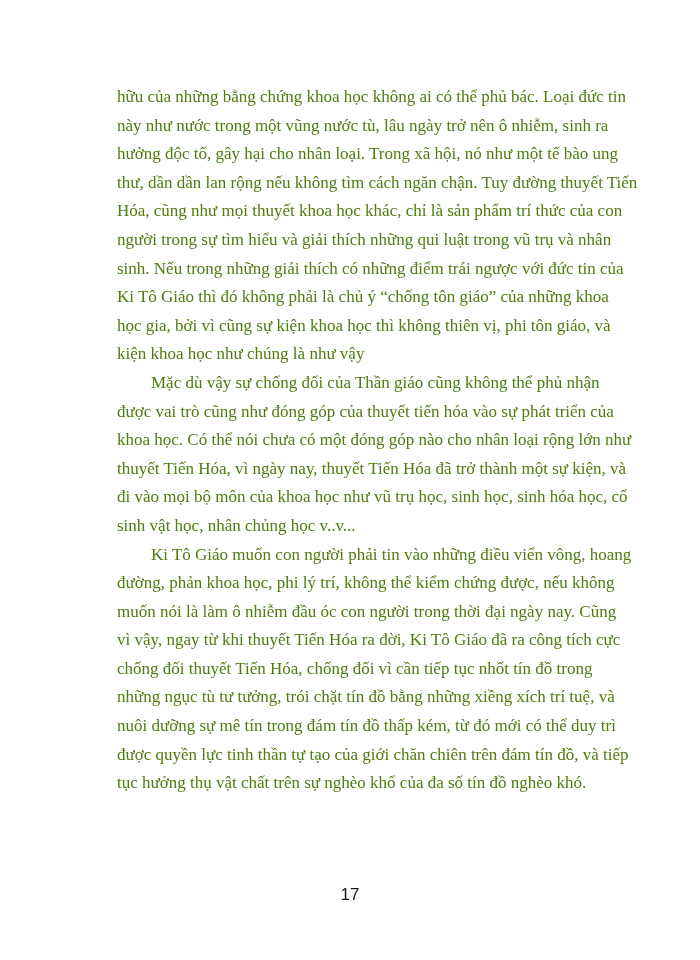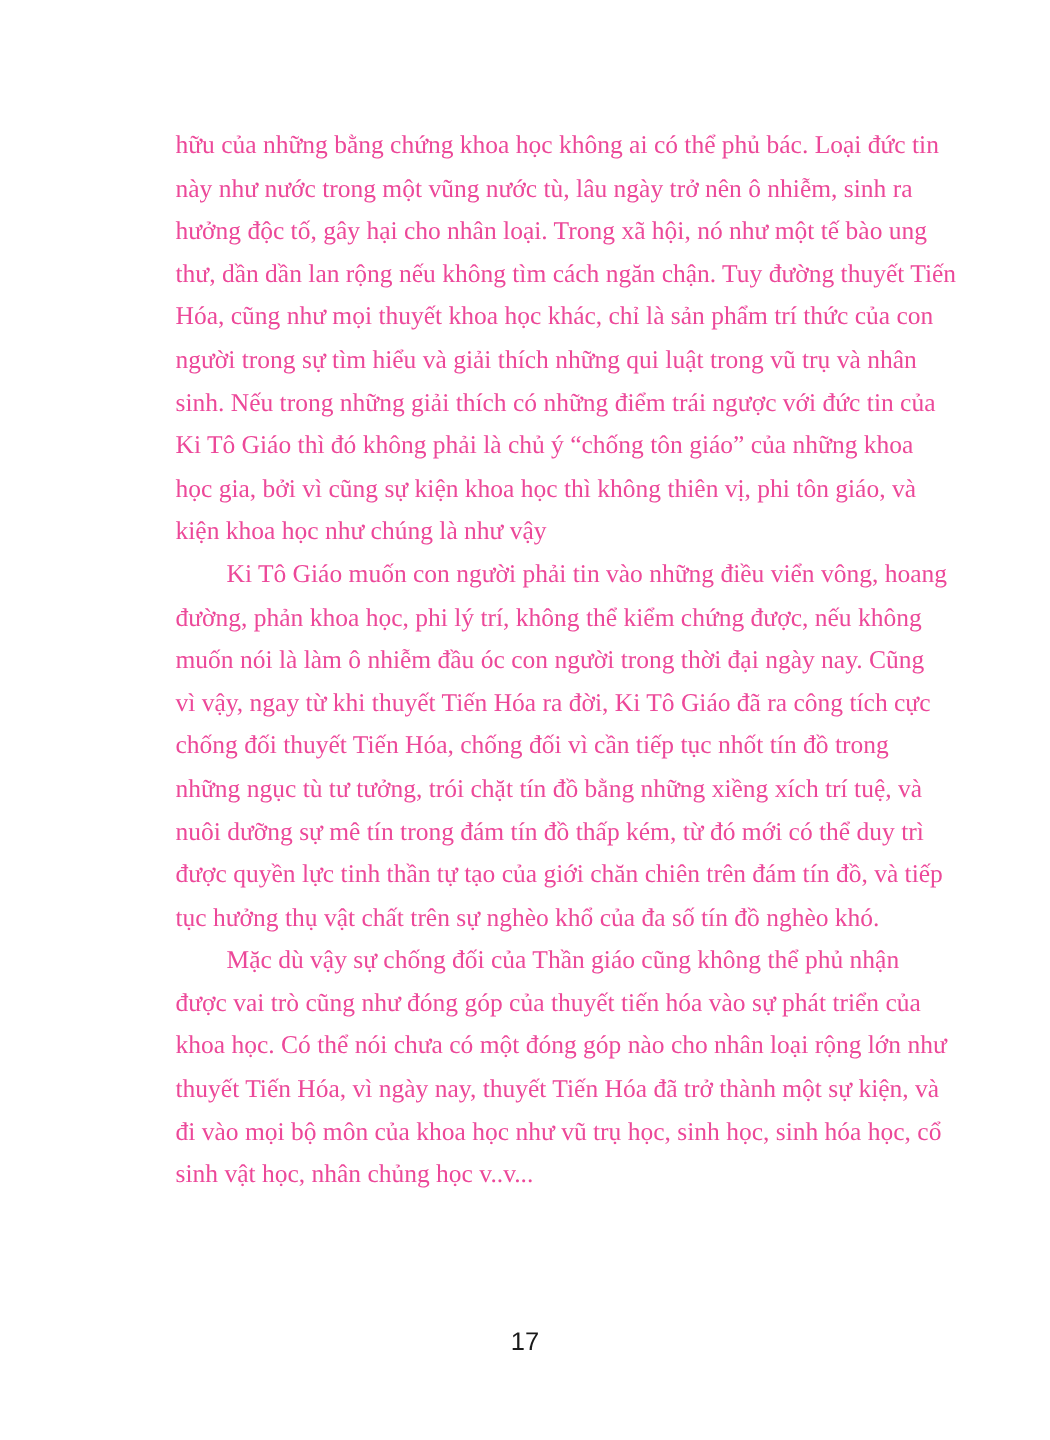--- a/index.html
+++ b/index.html
@@ -22,21 +22,21 @@
       background: #ffffff;
     }
     .body-text {
       position: absolute;
       left: 117px;
       top: 83px;
       width: 467px;
       font-family: "Liberation Serif", "DejaVu Serif", serif;
       font-size: 17px;
       line-height: 28.6px;
-      color: #ec4899;
+      color: #4d7c0f;
     }
     .para {
       margin: 0;
       text-align: justify;
       text-align-last: left;
     }
     .line {
       display: block;
       text-align: justify;
       text-align-last: justify;
@@ -70,36 +70,36 @@
       <span class="line">thư, dần dần lan rộng nếu không tìm cách ngăn chận. Tuy đường thuyết Tiến</span>
       <span class="line">Hóa, cũng như mọi thuyết khoa học khác, chỉ là sản phẩm trí thức của con</span>
       <span class="line">người trong sự tìm hiểu và giải thích những qui luật trong vũ trụ và nhân</span>
       <span class="line">sinh. Nếu trong những giải thích có những điểm trái ngược với đức tin của</span>
       <span class="line">Ki Tô Giáo thì đó không phải là chủ ý “chống tôn giáo” của những khoa</span>
       <span class="line">học gia, bởi vì cũng sự kiện khoa học thì không thiên vị, phi tôn giáo, và</span>
       <span class="line last">kiện khoa học như chúng là như vậy</span>
     </p>
 
     <p class="para">
+      <span class="line" style="padding-left:34px;">Mặc dù vậy sự chống đối của Thần giáo cũng không thể phủ nhận</span>
+      <span class="line">được vai trò cũng như đóng góp của thuyết tiến hóa vào sự phát triển của</span>
+      <span class="line">khoa học. Có thể nói chưa có một đóng góp nào cho nhân loại rộng lớn như</span>
+      <span class="line">thuyết Tiến Hóa, vì ngày nay, thuyết Tiến Hóa đã trở thành một sự kiện, và</span>
+      <span class="line">đi vào mọi bộ môn của khoa học như vũ trụ học, sinh học, sinh hóa học, cổ</span>
+      <span class="line last">sinh vật học, nhân chủng học v..v...</span>
+    </p>
+
+    <p class="para">
       <span class="line" style="padding-left:34px;">Ki Tô Giáo muốn con người phải tin vào những điều viển vông, hoang</span>
       <span class="line">đường, phản khoa học, phi lý trí, không thể kiểm chứng được, nếu không</span>
       <span class="line">muốn nói là làm ô nhiễm đầu óc con người trong thời đại ngày nay. Cũng</span>
       <span class="line">vì vậy, ngay từ khi thuyết Tiến Hóa ra đời, Ki Tô Giáo đã ra công tích cực</span>
       <span class="line">chống đối thuyết Tiến Hóa, chống đối vì cần tiếp tục nhốt tín đồ trong</span>
       <span class="line">những ngục tù tư tưởng, trói chặt tín đồ bằng những xiềng xích trí tuệ, và</span>
       <span class="line">nuôi dưỡng sự mê tín trong đám tín đồ thấp kém, từ đó mới có thể duy trì</span>
       <span class="line">được quyền lực tinh thần tự tạo của giới chăn chiên trên đám tín đồ, và tiếp</span>
       <span class="line last">tục hưởng thụ vật chất trên sự nghèo khổ của đa số tín đồ nghèo khó.</span>
     </p>
 
-    <p class="para">
-      <span class="line" style="padding-left:34px;">Mặc dù vậy sự chống đối của Thần giáo cũng không thể phủ nhận</span>
-      <span class="line">được vai trò cũng như đóng góp của thuyết tiến hóa vào sự phát triển của</span>
-      <span class="line">khoa học. Có thể nói chưa có một đóng góp nào cho nhân loại rộng lớn như</span>
-      <span class="line">thuyết Tiến Hóa, vì ngày nay, thuyết Tiến Hóa đã trở thành một sự kiện, và</span>
-      <span class="line">đi vào mọi bộ môn của khoa học như vũ trụ học, sinh học, sinh hóa học, cổ</span>
-      <span class="line last">sinh vật học, nhân chủng học v..v...</span>
-    </p>
-
   </div>
 
   <div class="page-number">17</div>
 </div>
 
 </body></html>

